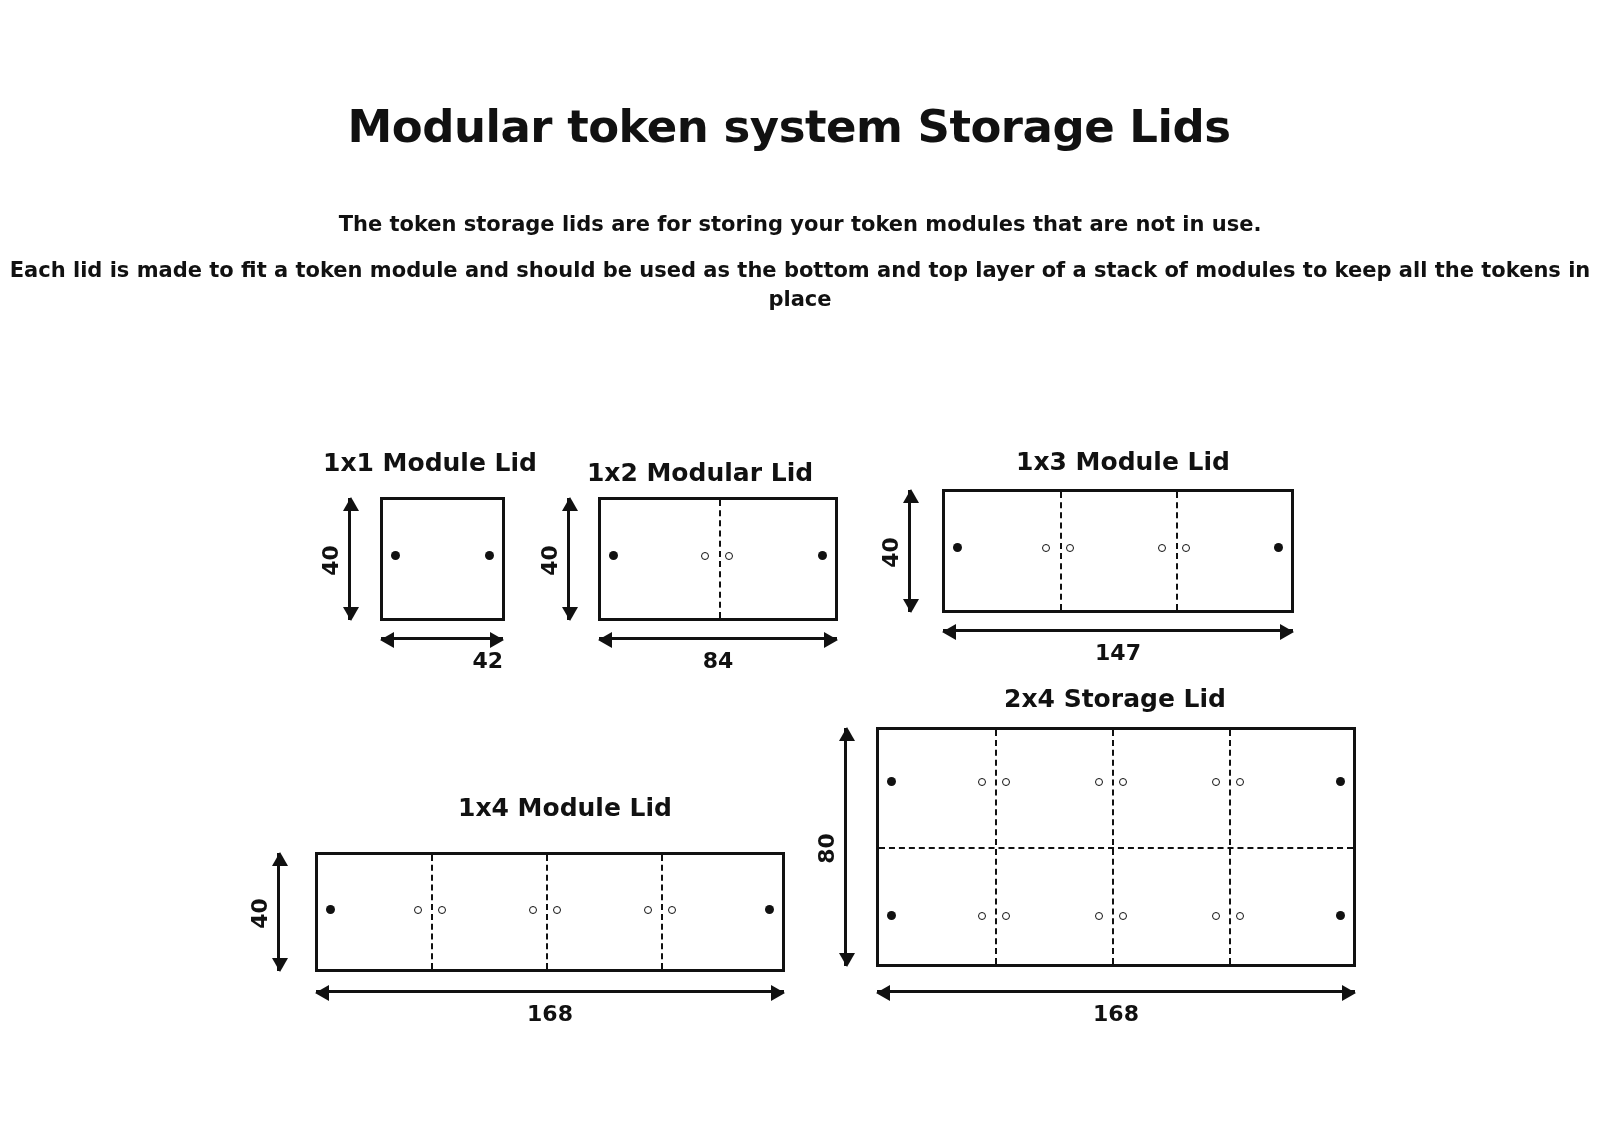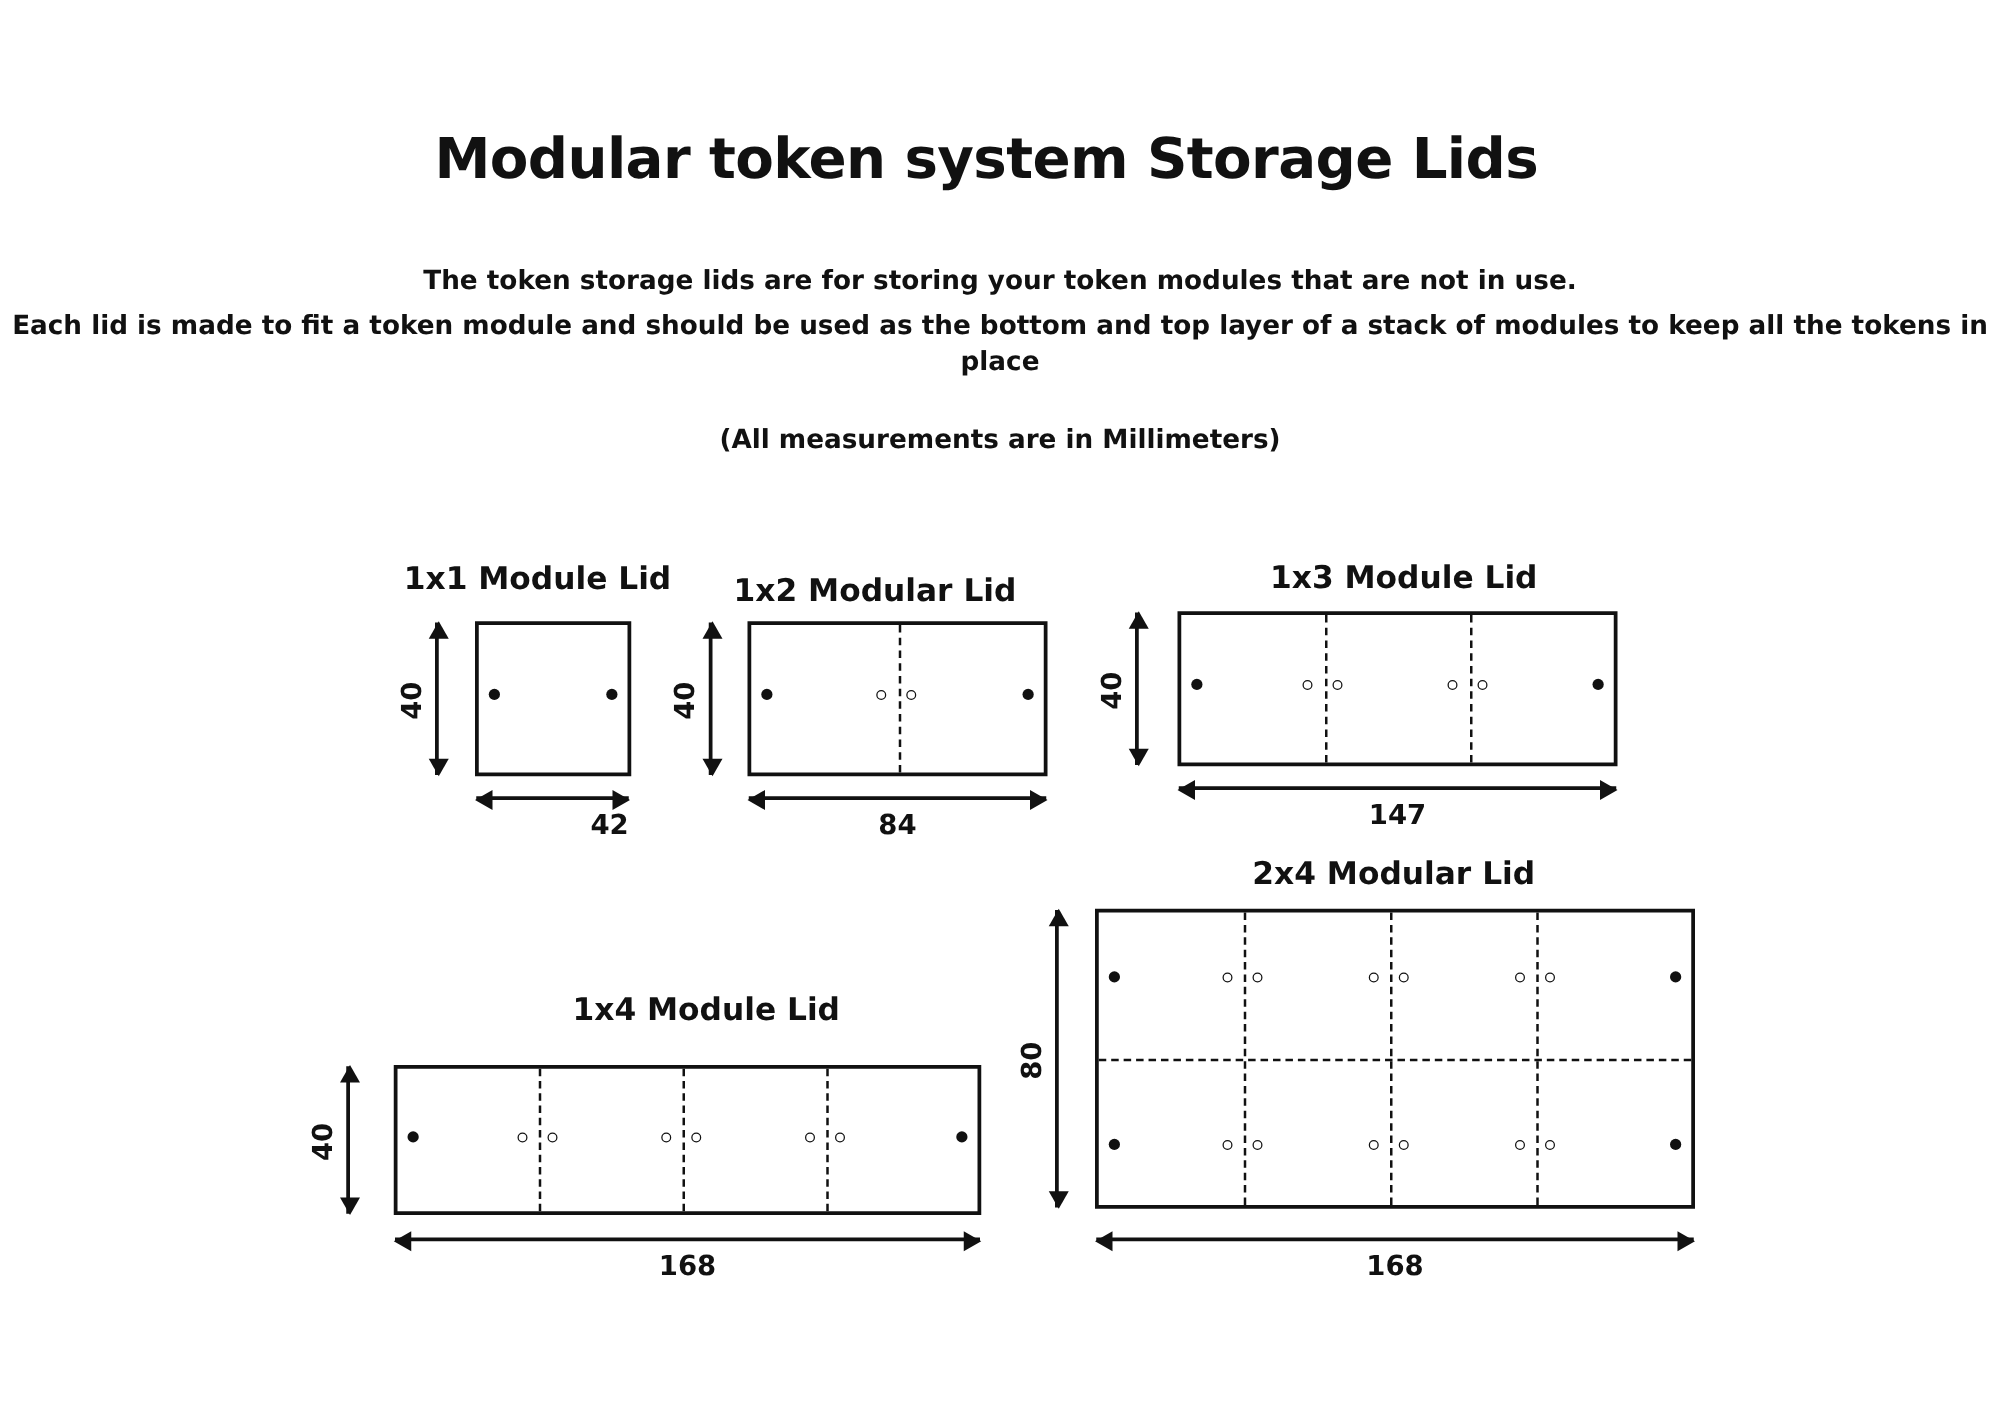--- a/index.html
+++ b/index.html
@@ -33,21 +33,21 @@
   .intro {
     position: absolute;
     left: 0;
     width: 1600px;
     text-align: center;
     font-size: 21px;
     font-weight: bold;
     line-height: 29px;
   }
   .intro-1 { top: 210px; }
-  .intro-2 { top: 246px; }
+  .intro-2 { top: 256px; }
   .intro-3 { top: 337px; }
 
   .diagram-label {
     position: absolute;
     font-size: 25px;
     font-weight: bold;
     text-align: center;
     white-space: nowrap;
   }
   .lid {
@@ -141,21 +141,20 @@
 </style>
 </head>
 <body>
 
 <div class="page">
 
   <div class="title">Modular token system Storage Lids</div>
 
   <div class="intro intro-1">The token storage lids are for storing your token modules that are not in use.</div>
   <div class="intro intro-2">Each lid is made to fit a token module and should be used as the bottom and top layer of a stack of modules to keep all the tokens in place</div>
-  <div class="intro intro-3">(All measurements are in Millimeters)</div>
 
   <div>
     <div class="diagram-label" style="top:448px; left:290px; width:280px;">1x1 Module Lid</div>
 
     <div class="lid" style="left:380px; top:497px; width:125px; height:124px;">
       <div class="hole" style="left:8px; top:51px;"></div>
       <div class="hole" style="right:8px; top:51px;"></div>
     </div>
 
     <div class="dim-v" style="left:348px; top:498px; height:122px;"></div>
@@ -222,21 +221,21 @@
     </div>
 
     <div class="dim-v" style="left:277px; top:853px; height:118px;"></div>
     <div class="dim-text vert" style="left:229px; top:901px; width:60px; text-align:center;">40</div>
 
     <div class="dim-h" style="left:316px; top:990px; width:468px;"></div>
     <div class="dim-text" style="left:316px; top:1001px; width:468px; text-align:center;">168</div>
   </div>
 
   <div>
-    <div class="diagram-label" style="top:684px; left:950px; width:330px;">2x4 Modular Lid</div>
+    <div class="diagram-label" style="top:684px; left:950px; width:330px;">2x4 Storage Lid</div>
 
     <div class="lid" style="left:876px; top:727px; width:480px; height:240px;">
       <div class="divider-v" style="left:116px;"></div>
       <div class="divider-v" style="left:233px;"></div>
       <div class="divider-v" style="left:350px;"></div>
       <div class="divider-h" style="top:117px;"></div>
       <div class="hole" style="left:8px; top:47px;"></div>
       <div class="hole" style="right:8px; top:47px;"></div>
       <div class="hole" style="left:8px; top:181px;"></div>
       <div class="hole" style="right:8px; top:181px;"></div>

